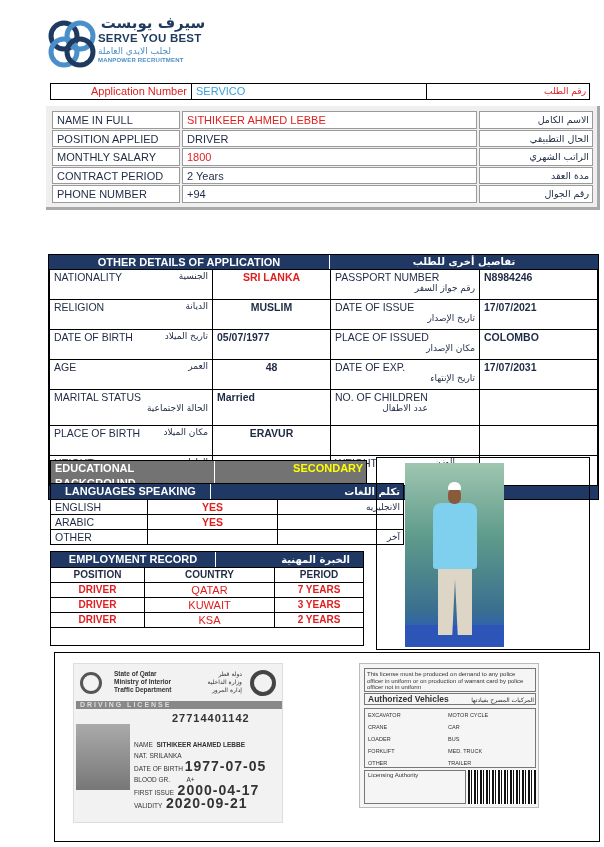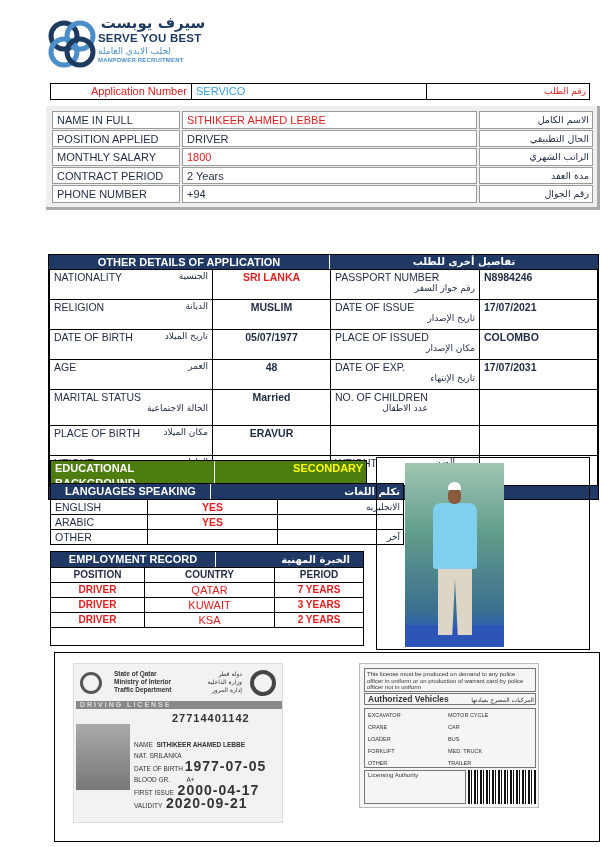--- a/index.html
+++ b/index.html
@@ -27,29 +27,29 @@
   .red { color: #e02020 !important; }
 
   .other { left: 48px; top: 220px; width: 551px; border: 1px solid #000; margin-top: 34px; }
   .hdr { background: #1f3864; color: #fff; font-weight: bold; font-size: 11px; display: flex; height: 14px; line-height: 14px; }
   .hdr .h1 { width: 281px; text-align: center; border-right: 1px solid #fff; }
   .hdr .h2 { flex: 1; text-align: center; font-family: "DejaVu Sans", sans-serif; font-size: 10px; }
   table.od { border-collapse: collapse; width: 100%; font-size: 10.5px; }
   table.od td { border: 1px solid #000; vertical-align: top; padding: 1px 4px; height: 30px; }
   table.od td.lab { width: 163px; }
   table.od td.v1 { width: 118px; text-align: center; font-weight: bold; }
-  table.od td.v1.left { text-align: center; }
+  table.od td.v1.left { text-align: left; }
   table.od td.lab2 { width: 149px; }
   table.od td.v2 { font-weight: bold; }
   .labrow { display: flex; justify-content: space-between; }
   .arsm { font-family: "DejaVu Sans", sans-serif; font-size: 9px; }
   .ar-right { text-align: right; font-family: "DejaVu Sans", sans-serif; font-size: 9px; }
   .band { height: 13px; background: #1f3864; }
 
-  .edu { left: 50px; top: 460px; width: 317px; height: 27px; border: 1px solid #000; display: flex; background: #4d7c0f; color: #fff; font-weight: bold; font-size: 11px; line-height: 15px; }
+  .edu { left: 50px; top: 460px; width: 317px; height: 27px; border: 1px solid #000; display: flex; background: #737373; color: #fff; font-weight: bold; font-size: 11px; line-height: 15px; }
   .edu .e1 { width: 164px; padding-left: 4px; border-right: 1px solid #fff; }
   .edu .e2 { flex: 1; text-align: right; padding-right: 3px; color: #ffff00; }
 
   .lang { left: 50px; top: 483px; width: 354px; border: 1px solid #000; }
   .lang .lh { display: flex; background: #1f3864; color: #fff; font-weight: bold; font-size: 11px; height: 15px; line-height: 15px; }
   .lang .lh .l1 { width: 160px; text-align: center; border-right: 1px solid #fff; }
   .lang .lh .l2 { flex: 1; text-align: right; padding-right: 3px; font-family: "DejaVu Sans", sans-serif; font-size: 10px; }
   .lrow { display: flex; height: 15px; line-height: 14px; font-size: 10.5px; border-top: 1px solid #000; }
   .lrow .a { width: 97px; padding-left: 4px; border-right: 1px solid #000; }
   .lrow .b { width: 130px; text-align: center; color: #e02020; font-weight: bold; border-right: 1px solid #000; }

